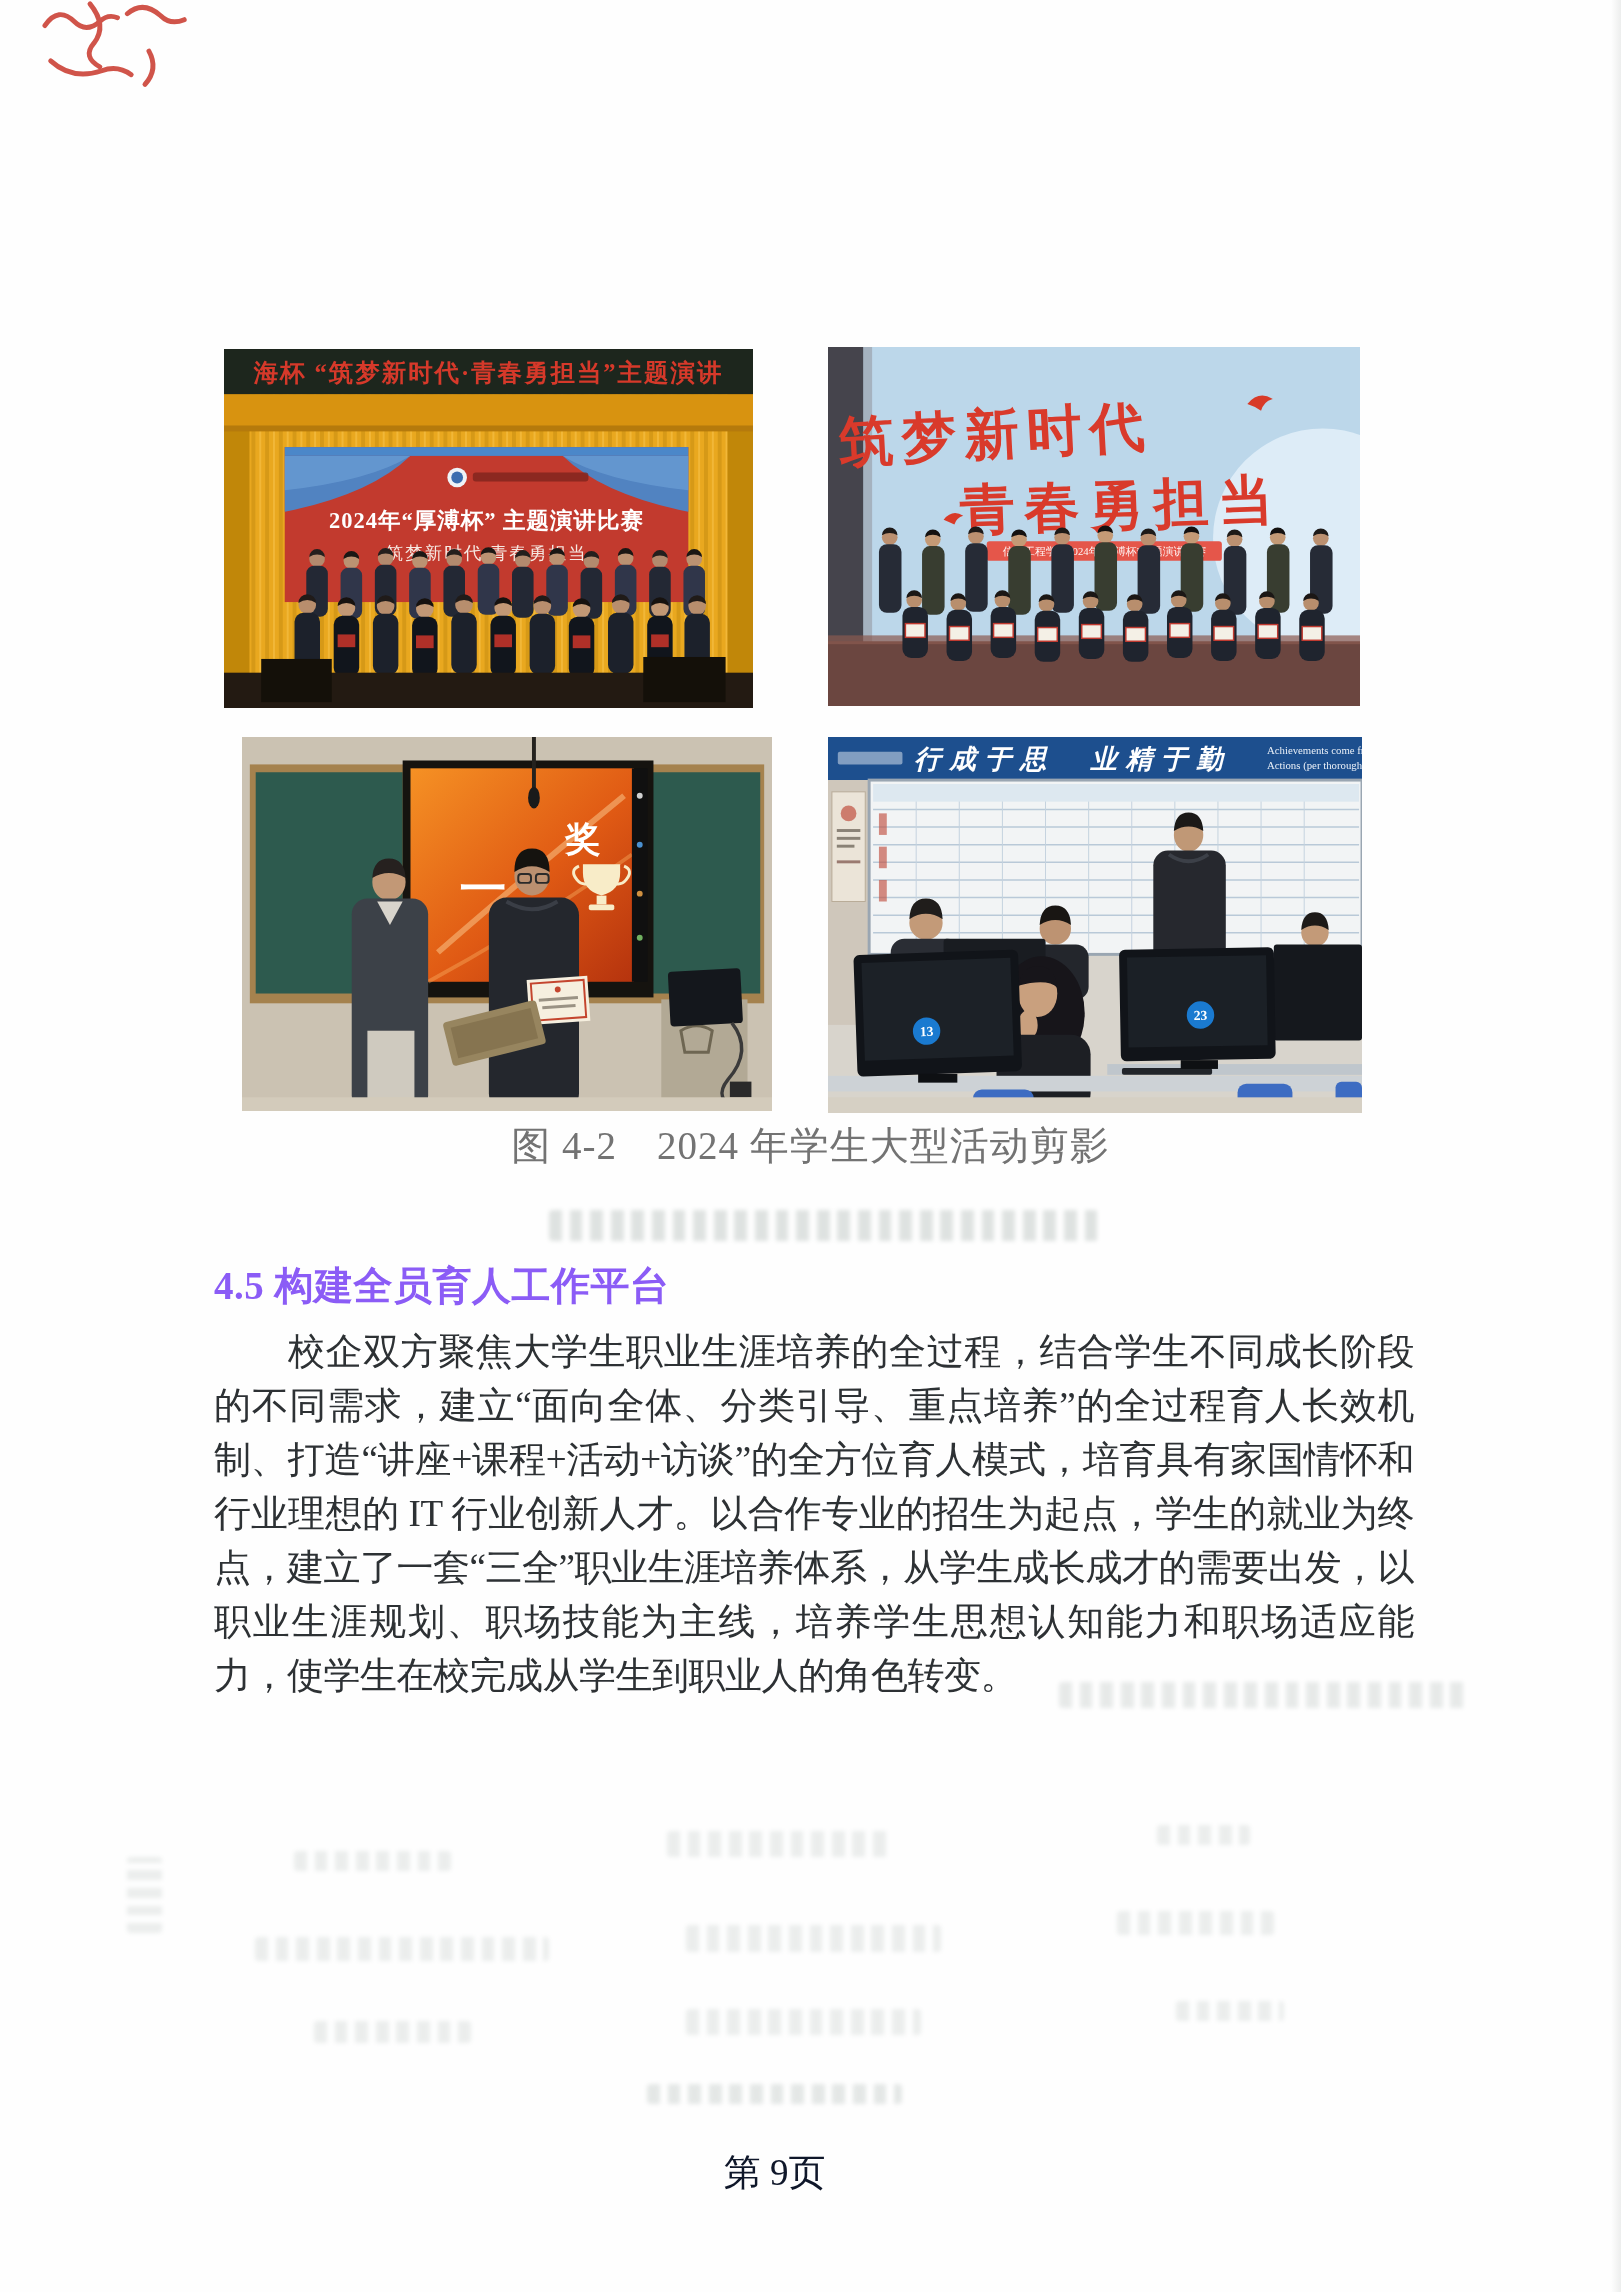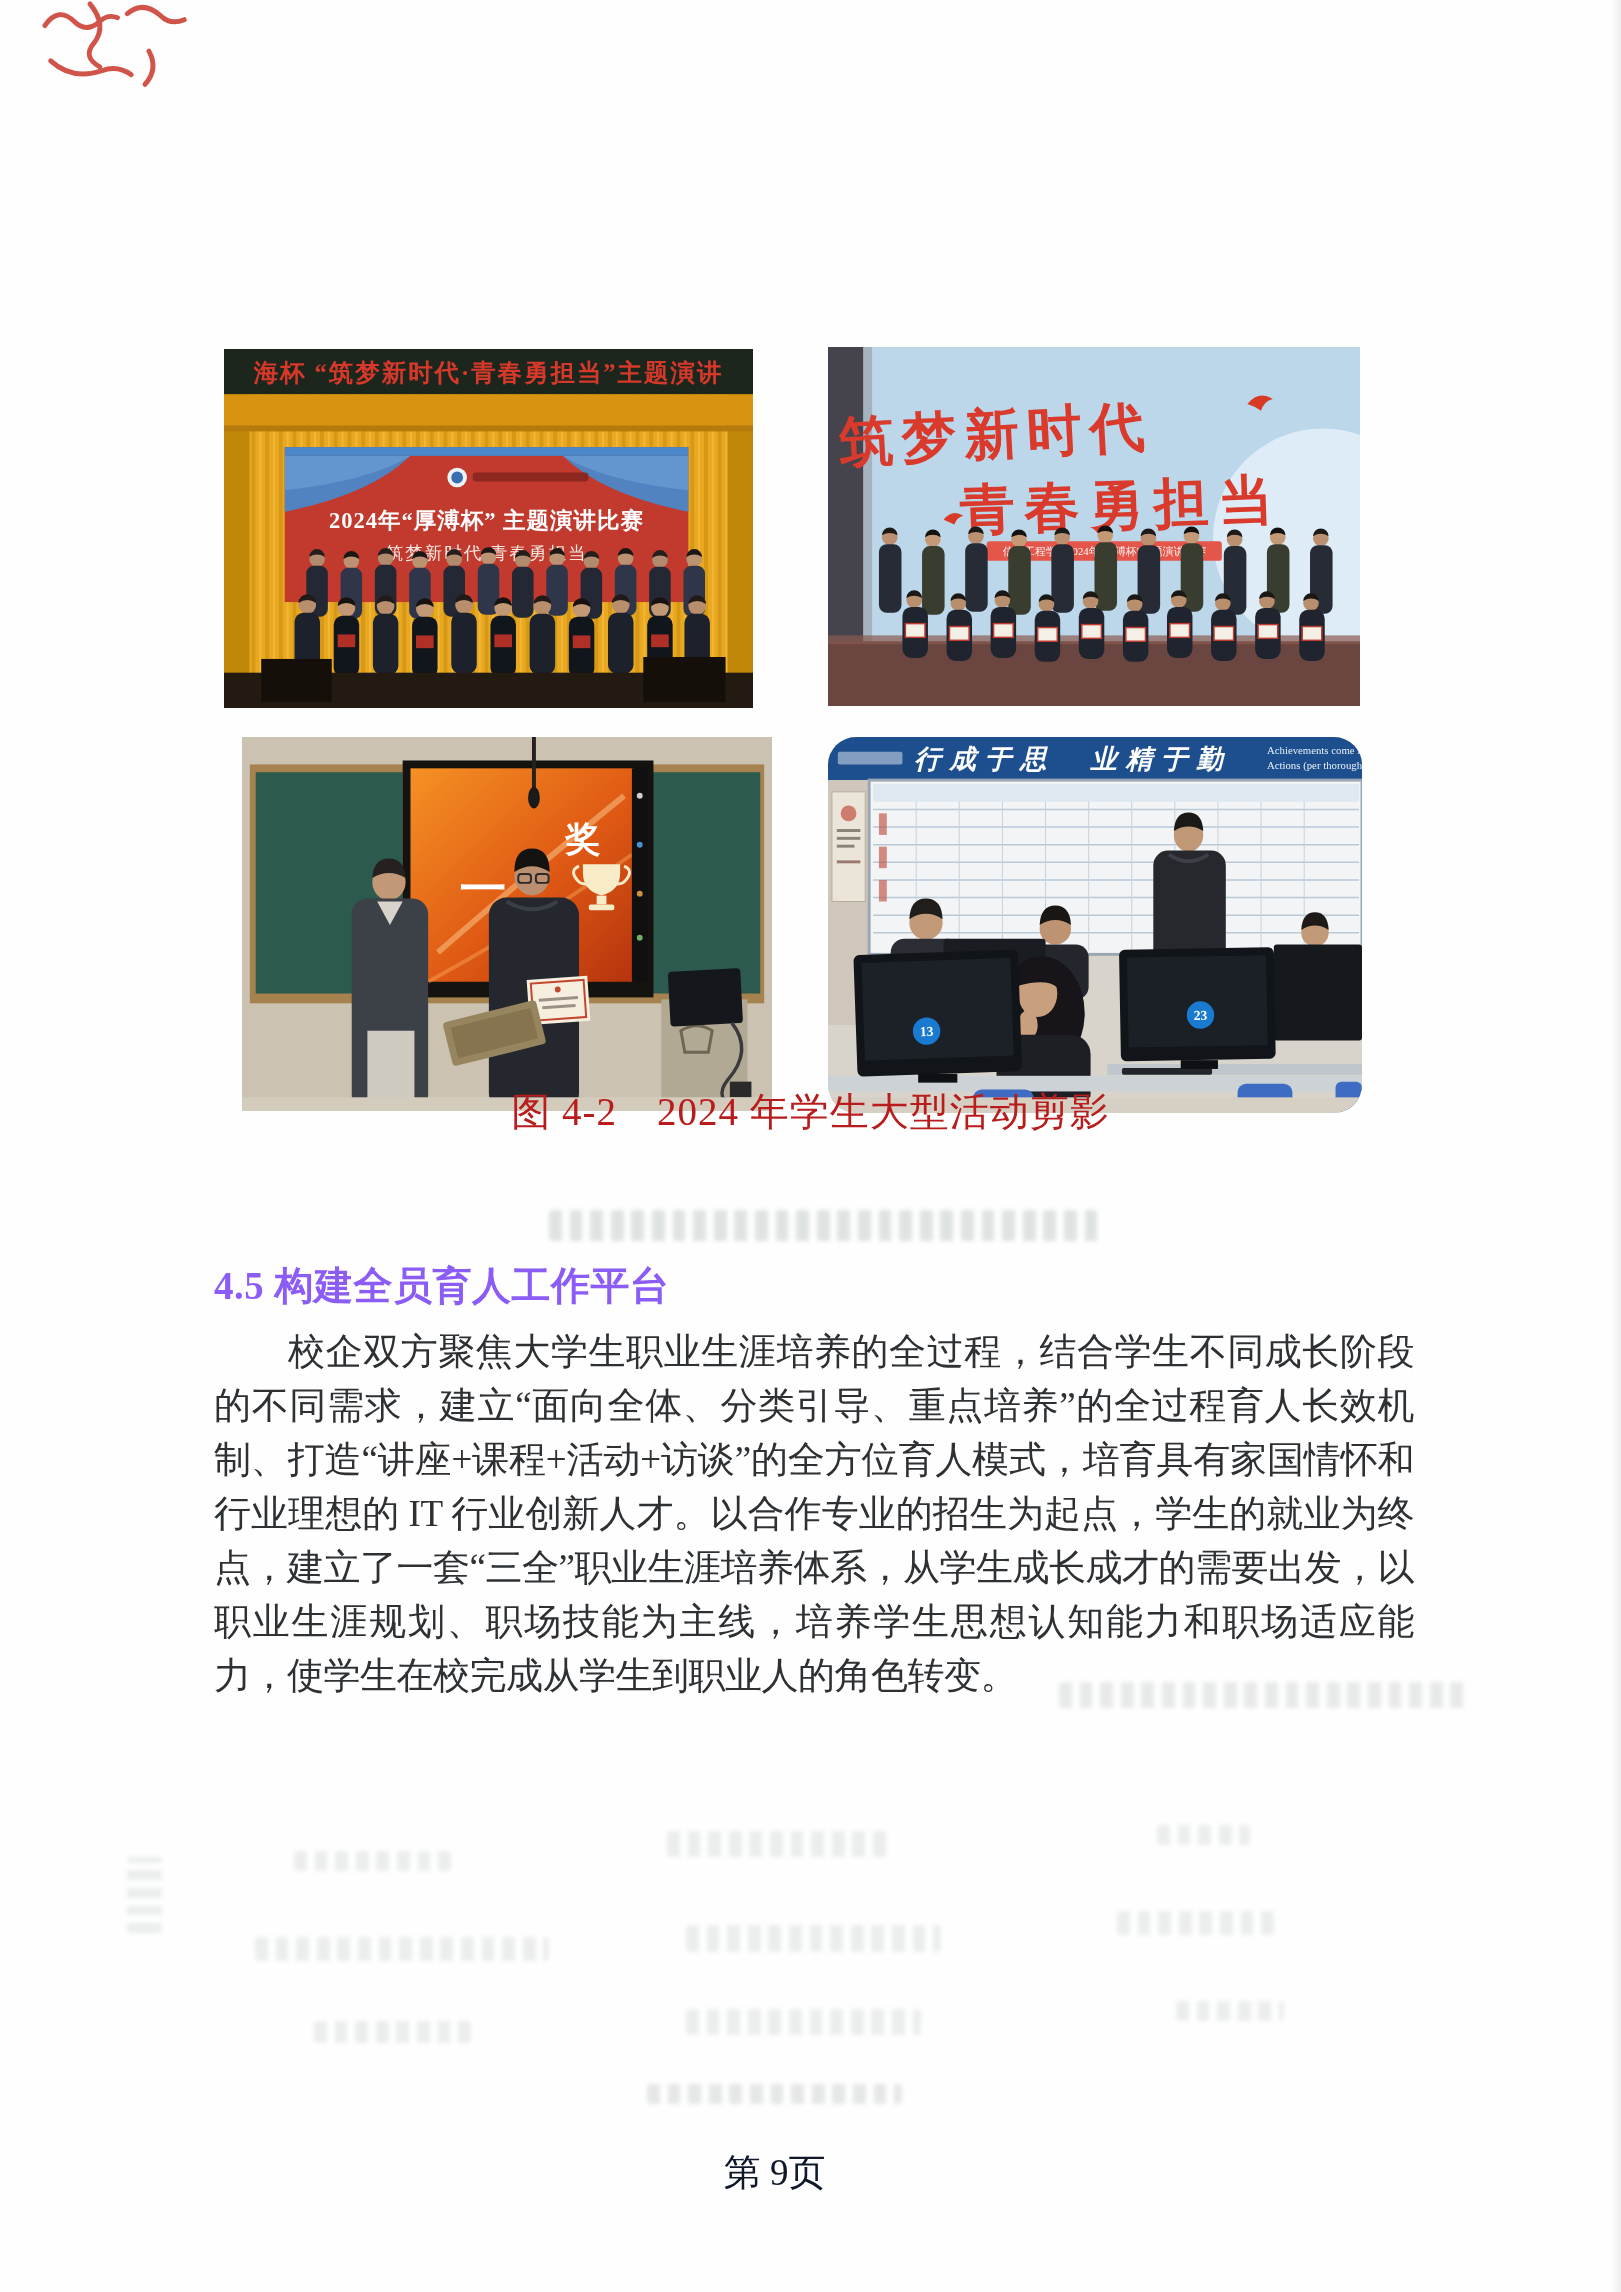--- a/index.html
+++ b/index.html
@@ -28,38 +28,38 @@
   }
   .section-para{
     left:214px;top:1325px;width:1200px;
     font-size:37px;line-height:54px;
     letter-spacing:-0.5px;
     text-align:justify;
     text-indent:2em;
     color:#2d3134;
   }
   .figure-caption{
-    left:0;top:1085px;width:1621px;
+    left:0;top:1119px;width:1621px;
     text-align:center;
-    font-size:39px;color:#b91c1c;
+    font-size:39px;color:#737373;
     letter-spacing:1px;
     font-family:Liberation Serif, serif;
   }
   .page-footer{
     left:0;top:2148px;width:1549px;
     text-align:center;
     font-size:37px;color:#0f172a;
   }
   
   .photo{overflow:hidden;background:#ccc;}
   .photo svg{display:block;width:100%;height:100%;}
   .photo-tl{left:224px;top:349px;width:529px;height:359px;}
   .photo-tr{left:828px;top:347px;width:532px;height:359px;}
   .photo-bl{left:242px;top:737px;width:530px;height:374px;}
-  .photo-br{left:828px;top:737px;width:534px;height:376px;border-radius:28px;}
+  .photo-br{left:828px;top:737px;width:534px;height:376px;}
   
   .smudge{
     background:repeating-linear-gradient(90deg,#72837d 0 12.7px,transparent 12.7px 20.6px);
     opacity:0.13;filter:blur(2px);
     border-radius:3.9px;
   }
   .smudge.mirror-caption{opacity:0.22;}
   .edge-streak{
     left:1611px;top:0;width:9.8px;height:2293px;
     background:linear-gradient(90deg,transparent,#b9bdbb);

